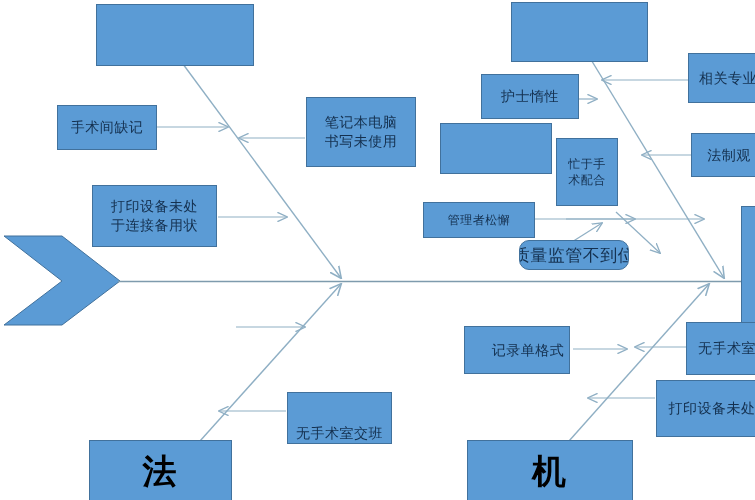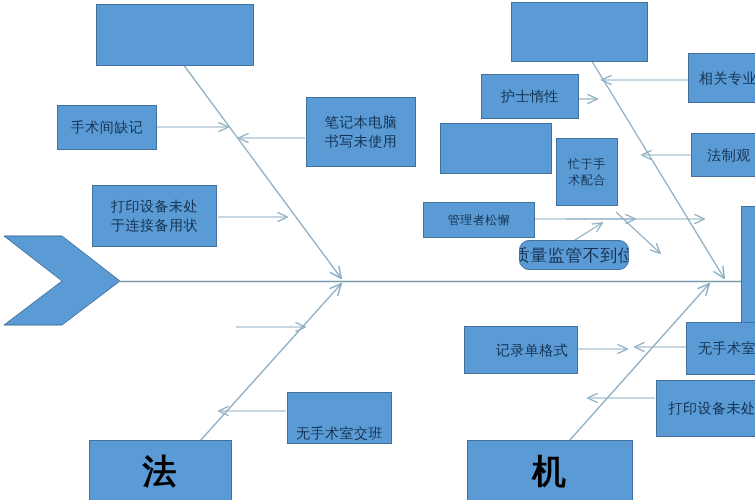--- a/index.html
+++ b/index.html
@@ -108,21 +108,21 @@
 
 
   <div class="box cause" style="left:287px;top:392px;width:105px;height:52px;justify-content:flex-end;">
     <span class="ln">无手术室交班</span>
   </div>
 
   <div class="box cat" style="left:89px;top:440px;width:143px;height:64px;">
     <span class="ln">法</span>
   </div>
 
-  <div class="box cause" style="left:464px;top:326px;width:114px;height:48px;padding-left:22px;">
+  <div class="box cause" style="left:464px;top:326px;width:106px;height:48px;padding-left:22px;">
     <span class="ln">记录单格式</span>
   </div>
 
   <div class="box cause" style="left:686px;top:322px;width:82px;height:53px;">
     <span class="ln">无手术室</span>
   </div>
 
   <div class="box cause" style="left:656px;top:380px;width:112px;height:57px;">
     <span class="ln">打印设备未处</span>
   </div>

